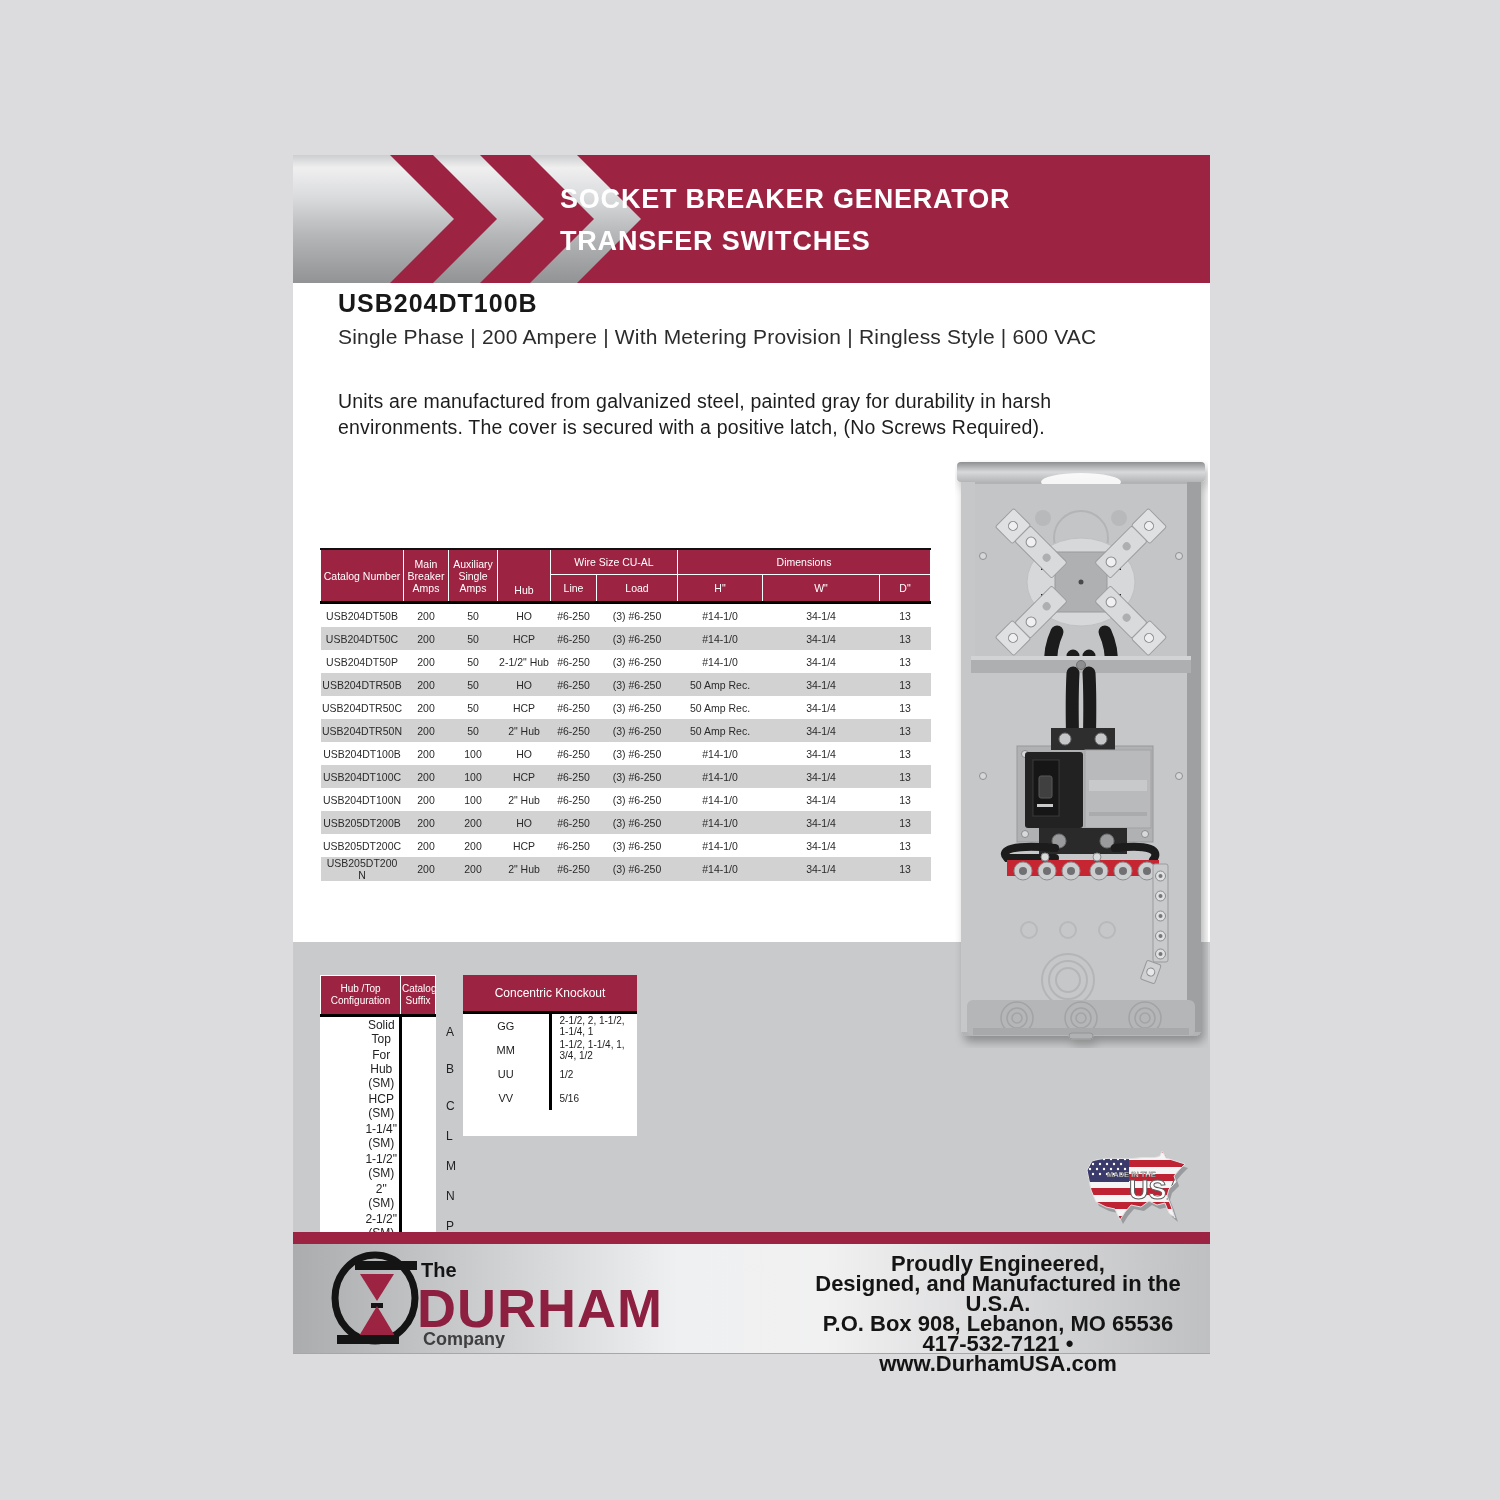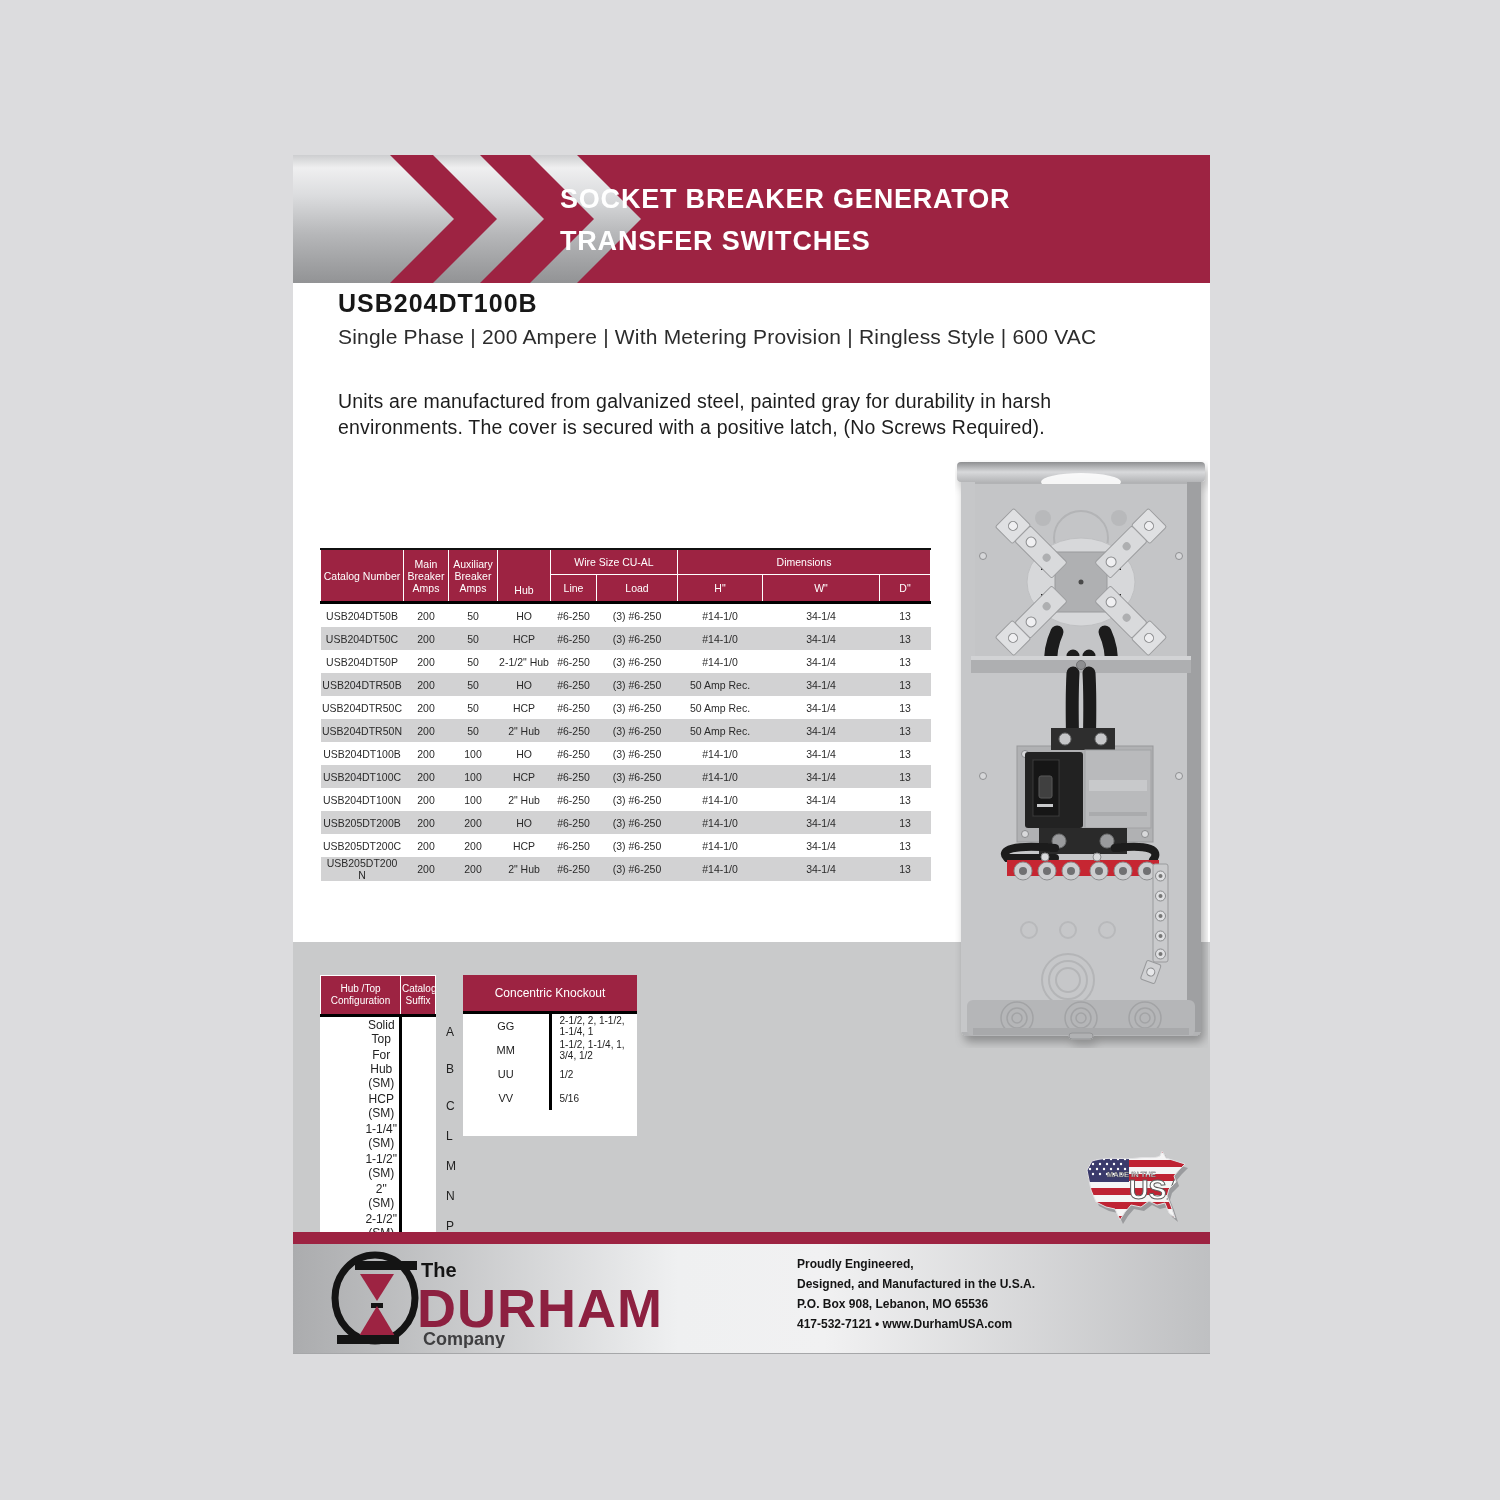--- a/index.html
+++ b/index.html
@@ -76,22 +76,22 @@
   .photo{position:absolute;left:662px;top:305px;width:253px;height:588px;z-index:5;}
   
   .footer-bar{position:absolute;left:0;top:1077px;width:917px;height:12px;background:#9d2342;z-index:4;}
   .footer{
     position:absolute;left:0;top:1089px;width:917px;height:109px;z-index:4;
     background:linear-gradient(90deg,#abacae 0%,#eff0f1 42%,#f1f1f2 58%,#bfc0c2 100%);
     border-bottom:1px solid #a6a7a9;
   }
   .logo{position:absolute;left:36px;top:6px;width:370px;height:98px;}
   .footer-right{
-    position:absolute;left:504px;top:10px;width:370px;text-align:left;
-    font-weight:bold;color:#141414;font-size:12px;line-height:20px;
+    position:absolute;left:520px;top:10px;width:370px;text-align:center;
+    font-weight:bold;color:#141414;font-size:22px;line-height:20px;
   }
   .footer-right .block2{margin-top:0;}
 </style>
 </head>
 <body>
 
 <div class="page">
 
   <div class="banner">
     <svg width="917" height="128" viewBox="0 0 917 128">
@@ -130,21 +130,21 @@
           <col style="width:46px">
           <col style="width:81px">
         <col style="width:85px">
           <col style="width:117px">
           <col style="width:51px">
       </colgroup>
       <thead>
         <tr>
           <th rowspan="2" class="tall">Catalog Number</th>
           <th rowspan="2" class="tall">Main Breaker Amps</th>
-          <th rowspan="2" class="tall">Auxiliary Breaker Amps</th>
+          <th rowspan="2" class="tall">Auxiliary Single Amps</th>
           <th rowspan="2" class="bottom">Hub</th>
           <th colspan="2" class="group">Wire Size CU-AL</th>
           <th colspan="3" class="group">Dimensions</th>
         </tr>
         <tr class="subhead">
           <th>Line</th>
           <th>Load</th>
           <th>H"</th>
           <th>W"</th>
           <th>D"</th>

